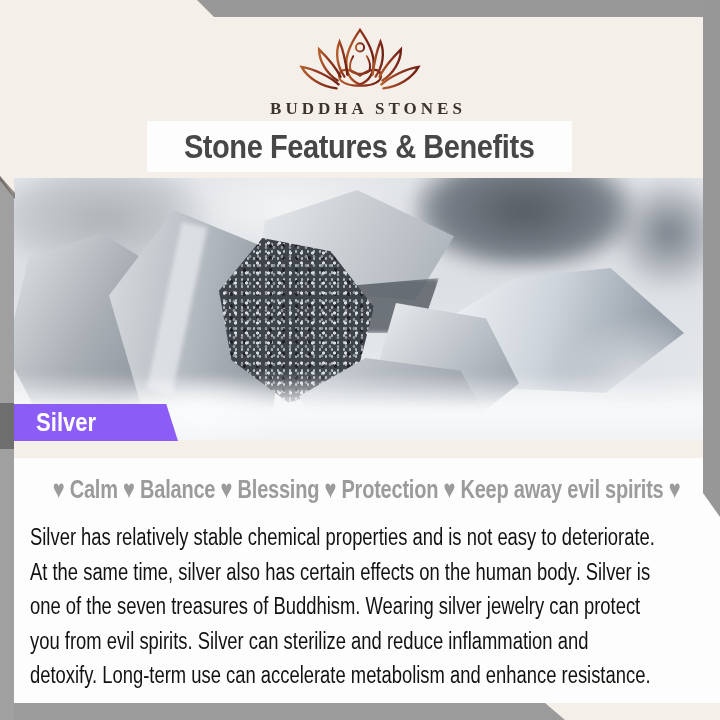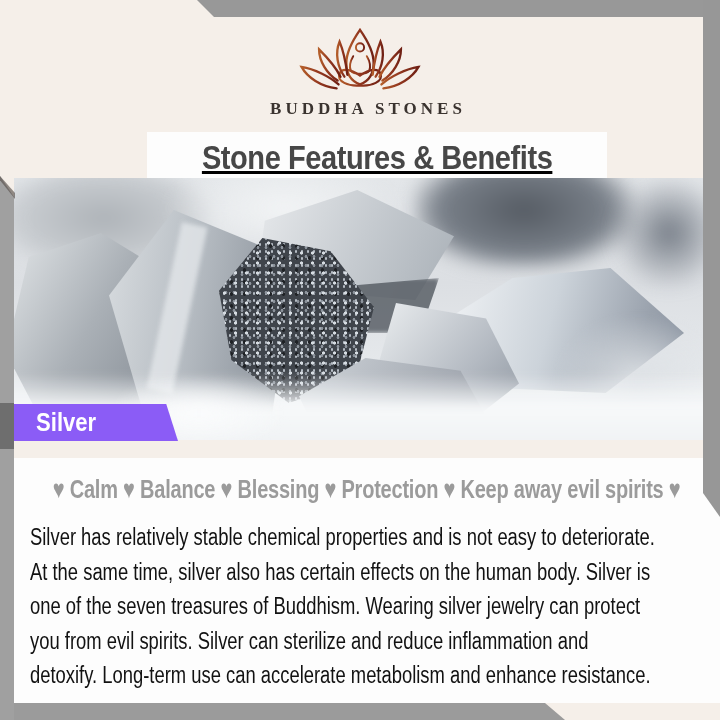--- a/index.html
+++ b/index.html
@@ -24,22 +24,22 @@
     clip-path:polygon(0 0,calc(100% - 20px) 0,100% 100%,0 100%);}
   
   .logo{position:absolute;left:280px;top:26px;width:160px;height:76px;}
   .brand-name{
     position:absolute;left:0;top:99px;width:100%;text-align:center;
     font-family:"Liberation Serif","DejaVu Serif",serif;
     font-size:17px;font-weight:700;letter-spacing:4px;color:#3a332f;
   }
   
   .banner{
-    position:absolute;left:147px;top:132px;width:460px;height:51px;background:#fdfdfd;
-    display:flex;align-items:center;justify-content:center;text-decoration:underline;
+    position:absolute;left:147px;top:121px;width:425px;height:51px;background:#fdfdfd;
+    display:flex;align-items:center;justify-content:center;
   }
   .banner-title{
     font-size:33px;font-weight:bold;color:#474747;white-space:nowrap;
     transform:scaleX(.88);letter-spacing:-.5px;
   }
   
   .photo{
     position:absolute;left:14px;top:178px;width:690px;height:262px;overflow:hidden;
     background:linear-gradient(180deg,#e3e6e9 0%,#dcdfe3 40%,#eef1f3 100%);
   }

